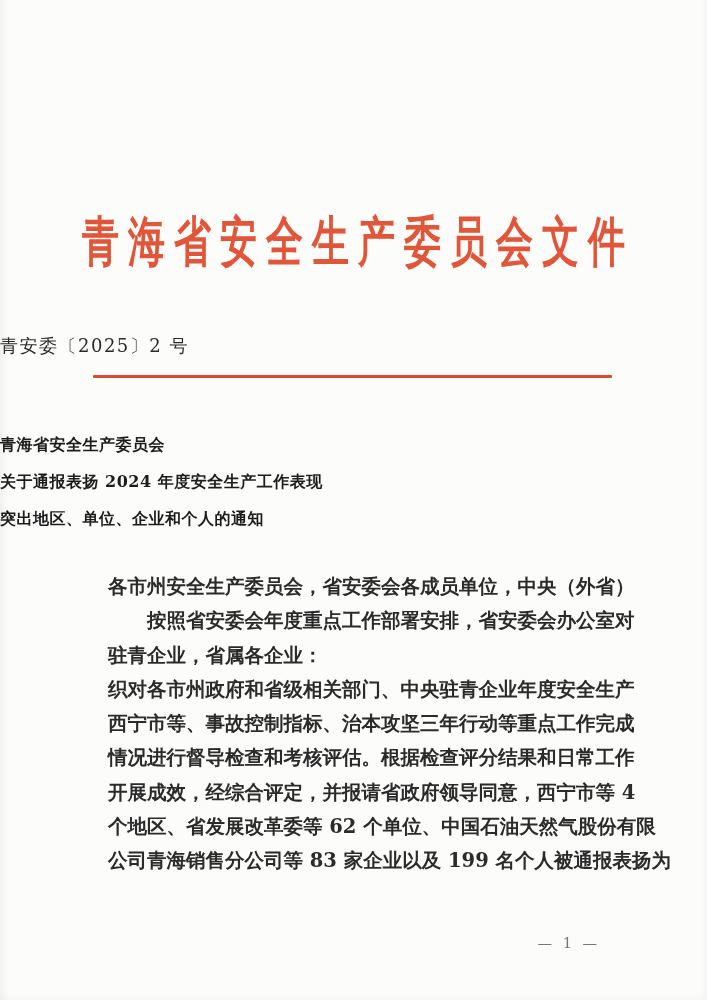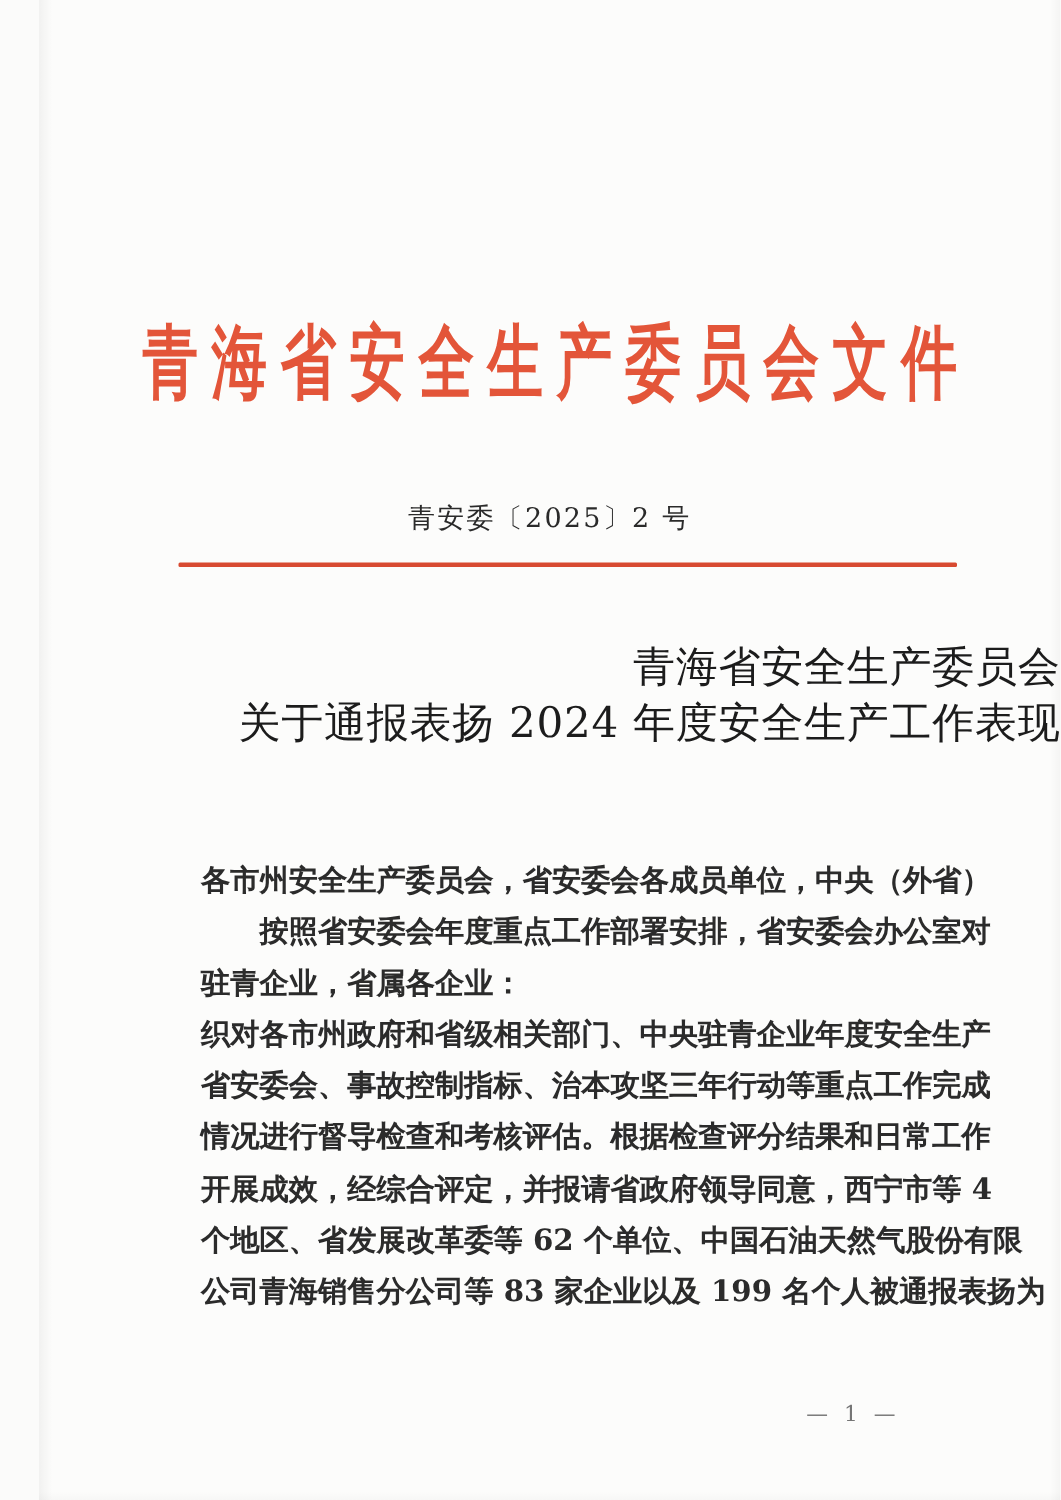--- a/index.html
+++ b/index.html
@@ -10,56 +10,54 @@
     overflow: hidden;
     font-family: "DejaVu Serif", "Liberation Serif", serif;
     color: #262626;
   }
   .page {
     position: absolute; inset: 0;
     background: linear-gradient(90deg, rgba(0,0,0,0.045) 0, rgba(0,0,0,0) 9px),
                 linear-gradient(270deg, rgba(0,0,0,0.03) 0, rgba(0,0,0,0) 7px),
                 linear-gradient(0deg, rgba(0,0,0,0.02) 0, rgba(0,0,0,0) 6px),
                 #fcfcfb;
-    margin-left: 26px;
   }
   .red-header {
     position: absolute; top: 204px; left: 0; right: 0;
     text-align: center;
     line-height: 74px;
     white-space: nowrap;
   }
   .red-header .stretch {
     display: inline-block;
     font-size: 37px;
     font-weight: bold;
     letter-spacing: 9px;
     margin-right: -9px; 
     transform: scaleY(1.45);
     transform-origin: center;
   }
   .doc-number {
     position: absolute; top: 333px; left: 0; right: 0;
-    text-align: center;
     font-size: 18px;
     letter-spacing: 1.5px;
     color: #2a2a2a;
     line-height: 26px;
   }
   .red-rule {
     position: absolute;
     top: 375px; left: 93px;
     width: 519px; height: 3px;
     border-radius: 1px;
   }
   .doc-title {
     position: absolute; top: 426px; left: 0; right: 0;
-    text-align: right;
-    font-weight: normal;
-    font-size: 28px;
+    text-align: left;
+    font-weight: bold;
+    font-size: 16px;
     line-height: 37px;
     color: #1c1c1c;
     letter-spacing: 0.5px;
   }
   .body-text {
     position: absolute; top: 570px; left: 108px;
     width: 505px;
     font-size: 19.5px;
     color: #2b2b2b;
     font-weight: bold;
@@ -96,28 +94,29 @@
     <span class="stretch" style="color: rgb(227, 85, 57);">青海省安全生产委员会文件</span>
   </div>
 
   <div class="doc-number">青安委〔2025〕2 号</div>
 
   <div class="red-rule" style="background: rgb(216, 74, 49);"></div>
 
   <div class="doc-title">
       <div class="title-line">青海省安全生产委员会</div>
       <div class="title-line">关于通报表扬 2024 年度安全生产工作表现</div>
+      <div class="title-line">突出地区、单位、企业和个人的通知</div>
     </div>
 
   <div class="body-text">
       <div class="line">各市州安全生产委员会，省安委会各成员单位，中央（外省）</div>
       <div class="line indent">按照省安委会年度重点工作部署安排，省安委会办公室对</div>
       <div class="line no-justify-last">驻青企业，省属各企业：</div>
       <div class="line">织对各市州政府和省级相关部门、中央驻青企业年度安全生产</div>
-      <div class="line">省安委会、事故控制指标、治本攻坚三年行动等重点工作完成</div>
+      <div class="line">西宁市等、事故控制指标、治本攻坚三年行动等重点工作完成</div>
       <div class="line">情况进行督导检查和考核评估。根据检查评分结果和日常工作</div>
       <div class="line">开展成效，经综合评定，并报请省政府领导同意，西宁市等 4</div>
       <div class="line">个地区、省发展改革委等 62 个单位、中国石油天然气股份有限</div>
       <div class="line">公司青海销售分公司等 83 家企业以及 199 名个人被通报表扬为</div>
     </div>
 
   <div class="page-number">— 1 —</div>
 
 </div>
 

